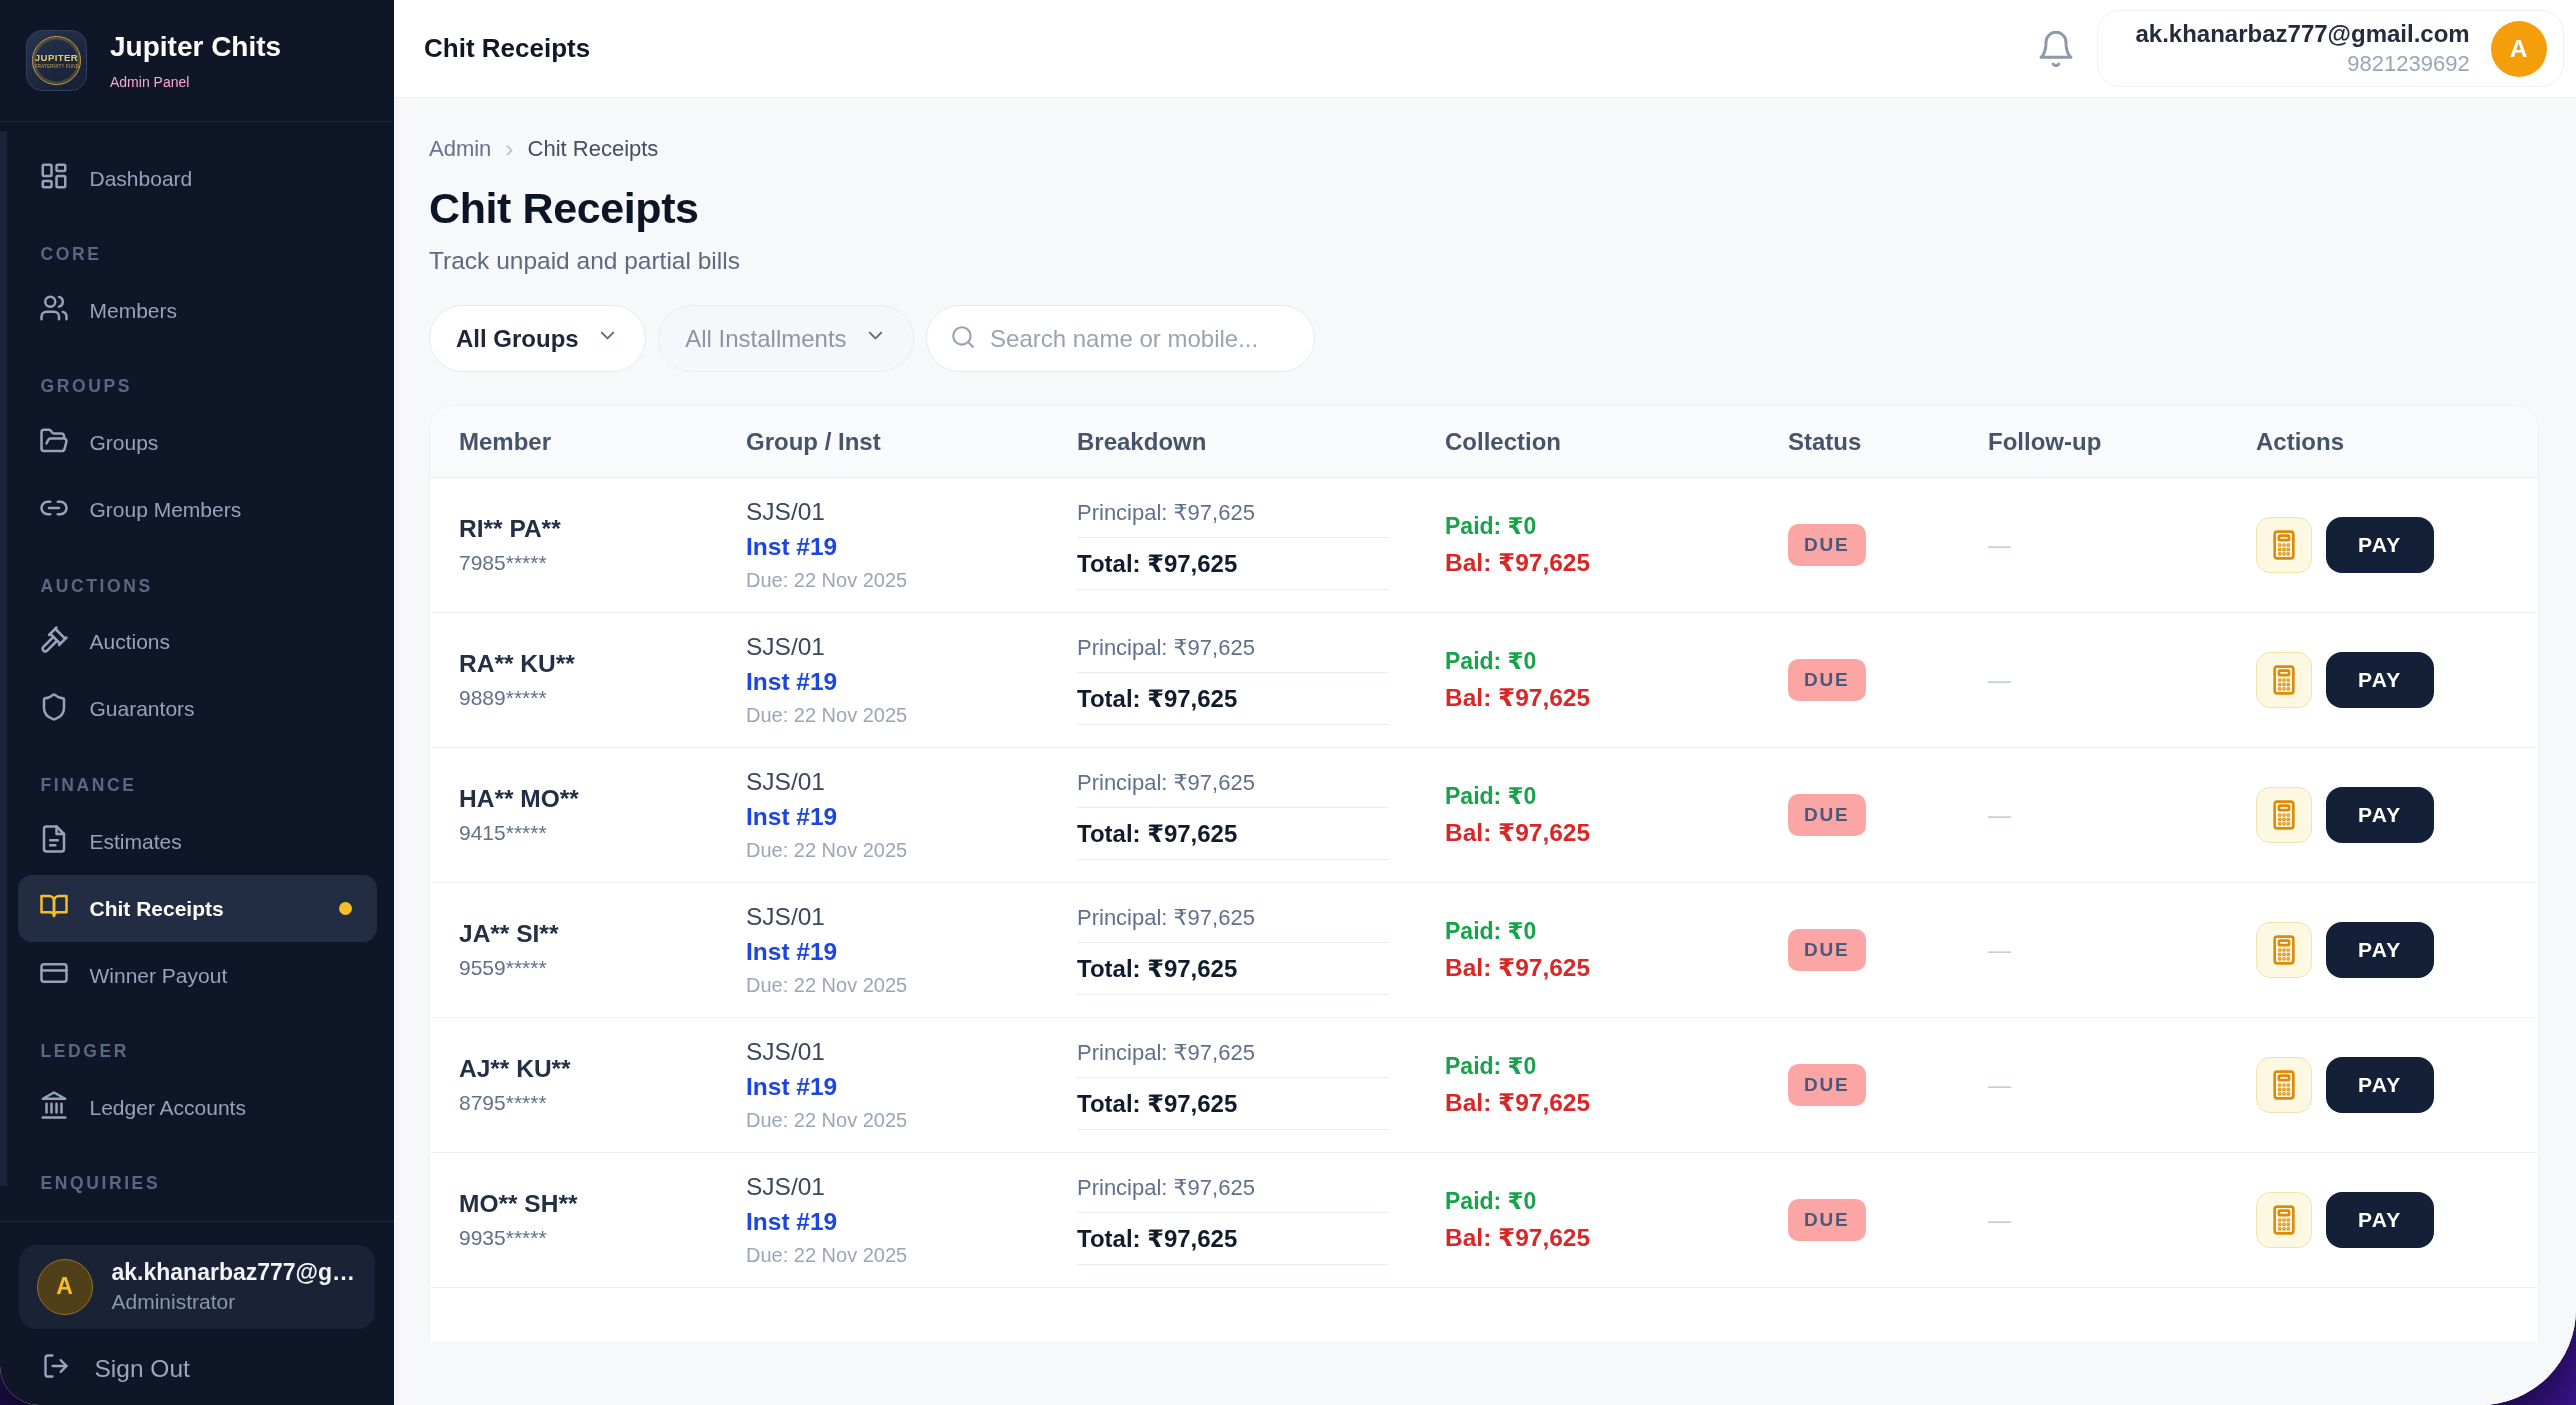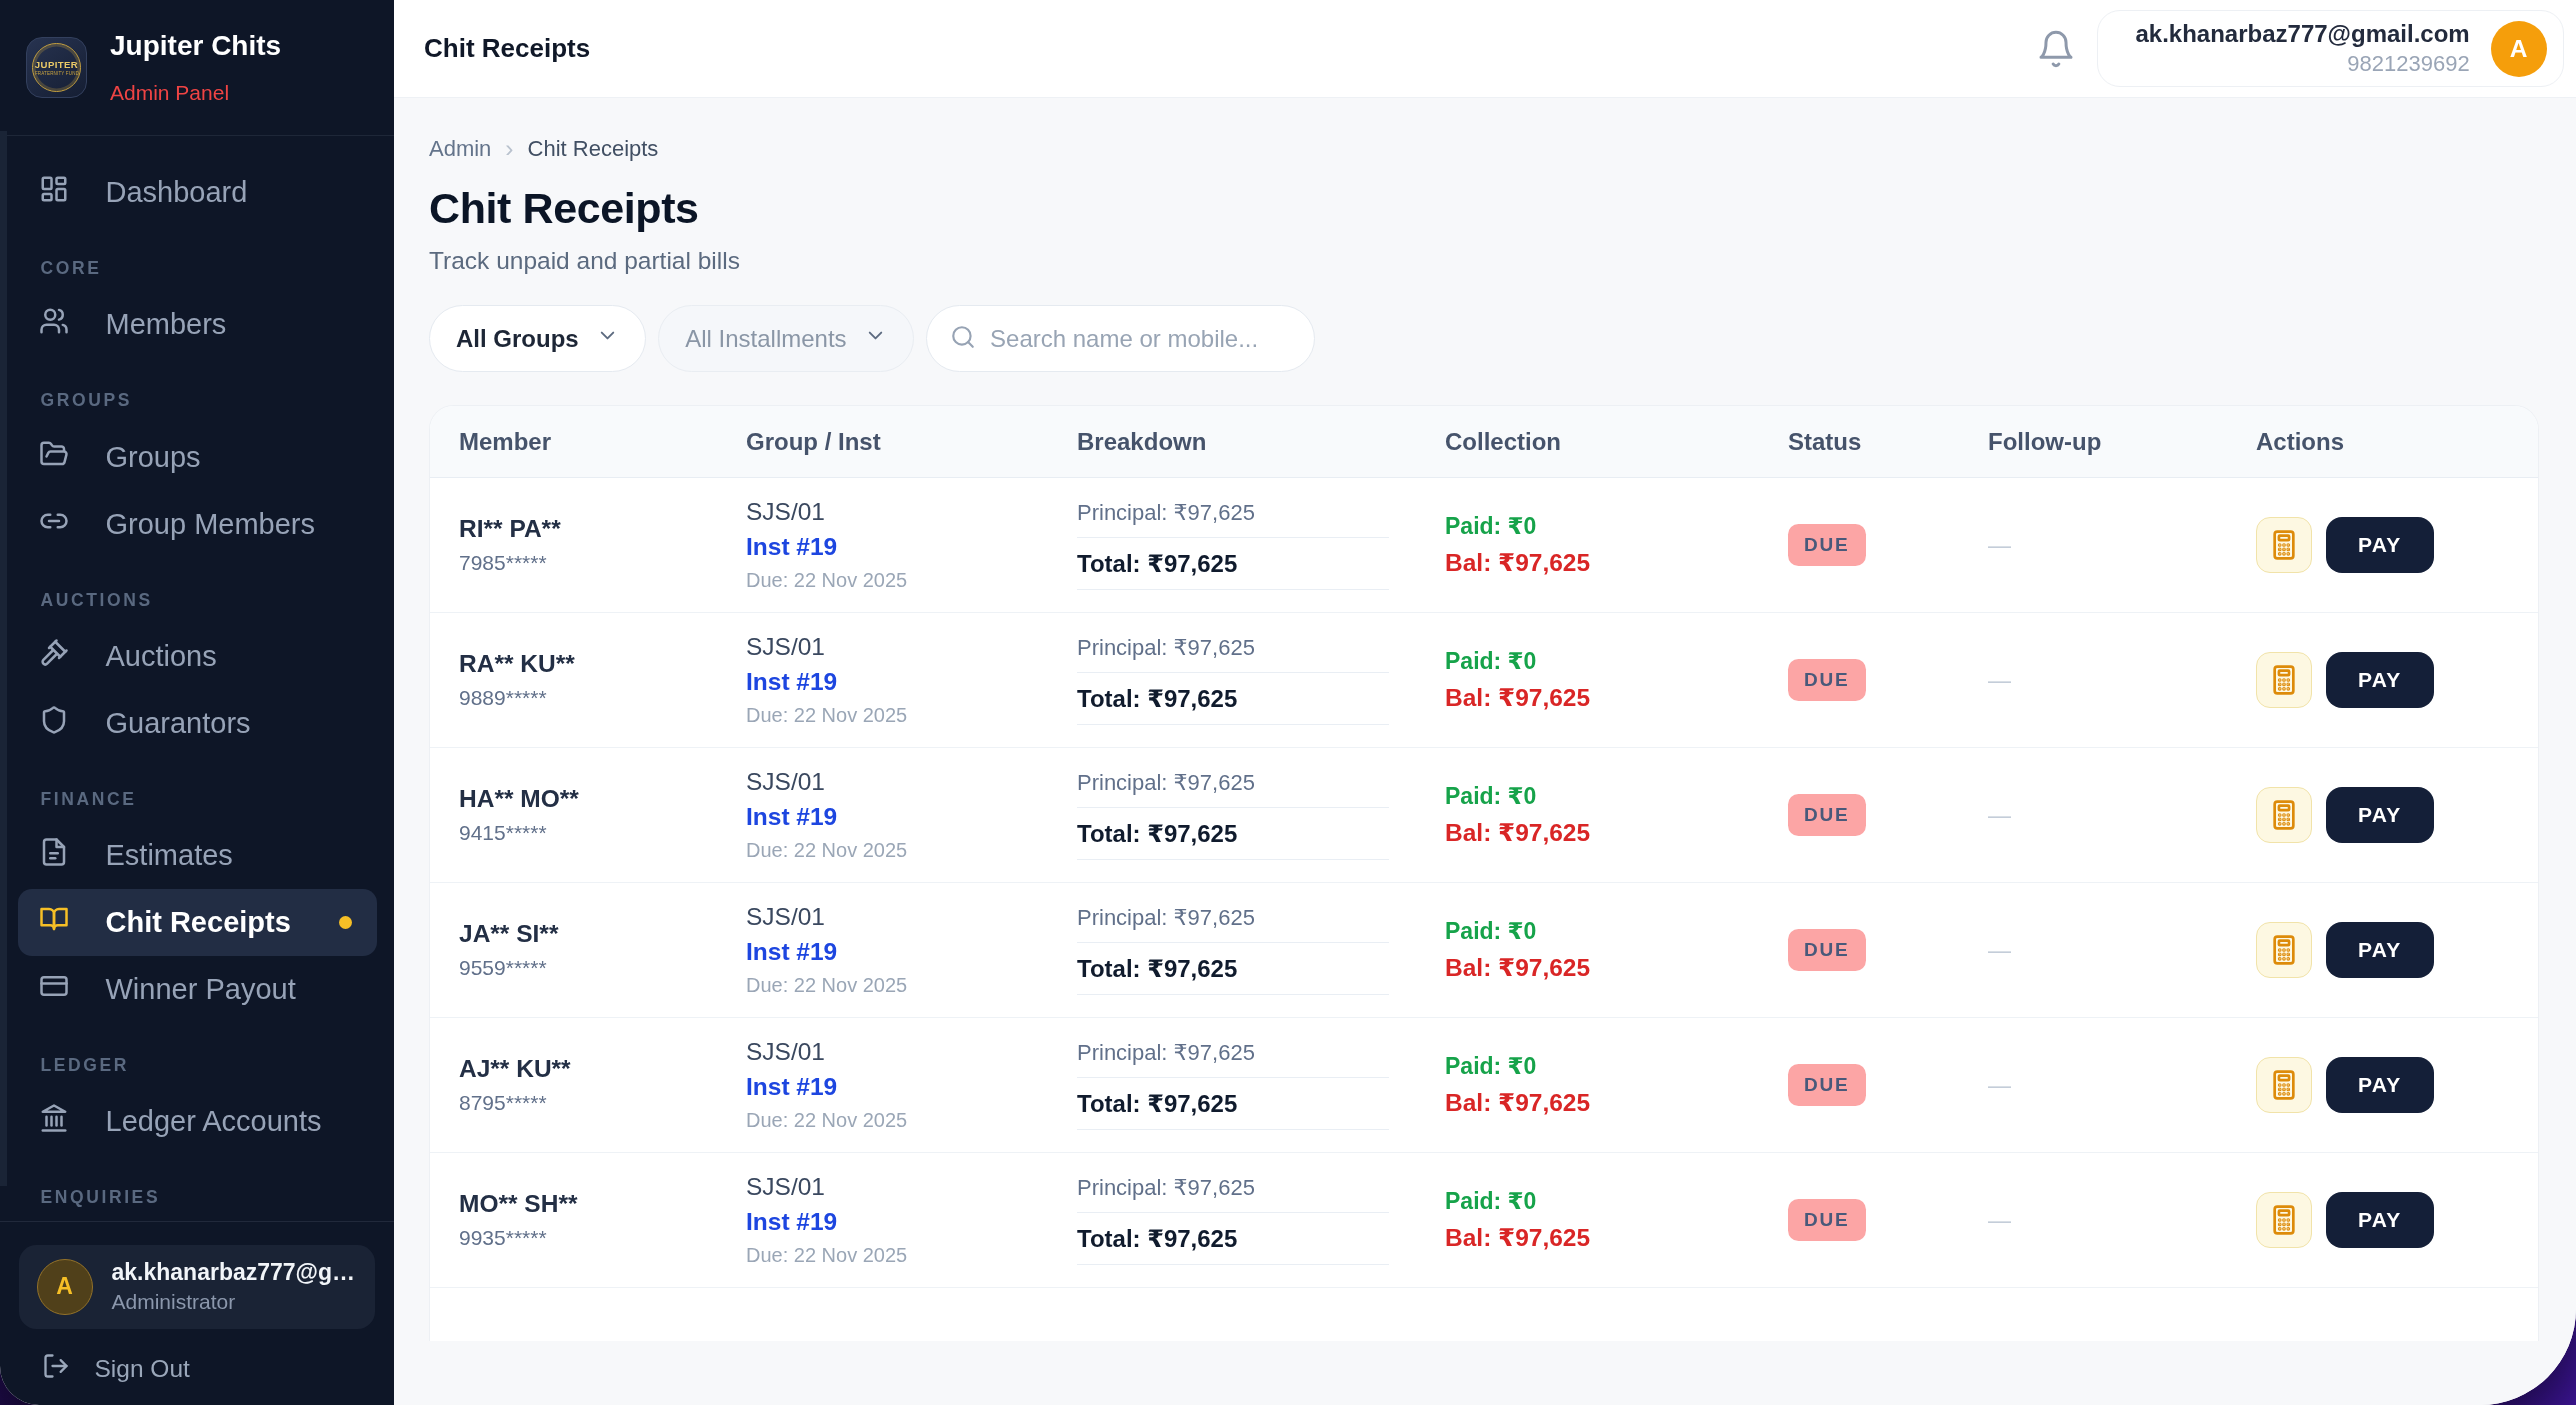--- a/index.html
+++ b/index.html
@@ -15,24 +15,24 @@
   }
   
   .sidebar { width:394px; flex-shrink:0; background:#0e1627; display:flex; flex-direction:column; position:relative; }
   .sidebar::after { content:""; position:absolute; left:0; top:131px; bottom:219px; width:7px; background:#1a2436; }
   .brand { display:flex; align-items:center; gap:23px; padding:30px 26px; border-bottom:0.9px solid rgba(148,163,184,.12); }
   .logo { width:61px; height:61px; border-radius:16px; background:linear-gradient(145deg,#273350,#151e33); border:0.9px solid #33405e; display:flex; align-items:center; justify-content:center; flex-shrink:0; }
   .logo-ring { width:49px; height:49px; border-radius:50%; border:1.8px solid #caa43f; box-shadow: inset 0 0 0 2.6px rgba(202,164,63,.25); display:flex; flex-direction:column; align-items:center; justify-content:center; overflow:hidden; }
   .logo-word { color:#e9c967; font-size:9.6px; font-weight:700; letter-spacing:0.4px; }
   .logo-sub  { color:#caa43f; font-size:5.3px; letter-spacing:0.2px; white-space:nowrap; transform:scale(.85); }
   .brand-name { font-size:28px; font-weight:700; color:#ffffff; }
-  .brand-sub  { font-size:21px; color:#ef4444; margin-top:19px; }
+  .brand-sub  { font-size:14px; color:#f9a8d4; margin-top:11px; }
   .nav { flex:1; padding:23px 17.5px 0; overflow:hidden; }
   .section-label { font-size:17.5px; font-weight:700; letter-spacing:2.6px; color:#5a6980; margin:32px 0 12.3px 23px; text-transform:uppercase; }
-  .nav-item { display:flex; align-items:center; gap:37px; height:67px; padding:0 21px; border-radius:14px; color:#97a3b7; font-size:29px; cursor:pointer; position:relative; }
+  .nav-item { display:flex; align-items:center; gap:21px; height:67px; padding:0 21px; border-radius:14px; color:#97a3b7; font-size:21px; cursor:pointer; position:relative; }
   .nav-item svg { width:30px; height:30px; flex-shrink:0; }
   .nav-item.active { background:#222d44; color:#ffffff; font-weight:700; }
   .nav-item.active .nav-icon { color:#f6bf26; }
   .active-dot { position:absolute; right:24.5px; width:13px; height:13px; border-radius:50%; background:#f6bf26; }
   .side-bottom { border-top:0.9px solid rgba(148,163,184,.14); padding:23px 19px 14px; }
   .user-card { background:#1a2335; border-radius:17.5px; padding:14px 17.5px; display:flex; gap:19px; align-items:center; }
   .user-avatar { width:56px; height:56px; border-radius:50%; background:#50401a; border:1.8px solid #93722a; color:#f6bf26; font-weight:800; font-size:23px; display:flex; align-items:center; justify-content:center; flex-shrink:0; }
   .user-name { font-size:23px; font-weight:700; color:#f2f5f9; white-space:nowrap; }
   .user-role { font-size:21px; color:#8b97ac; margin-top:4.4px; }
   .signout { display:flex; gap:24.5px; align-items:center; color:#9aa7ba; font-size:24.5px; padding:23px 23px 5.3px; cursor:pointer; }

